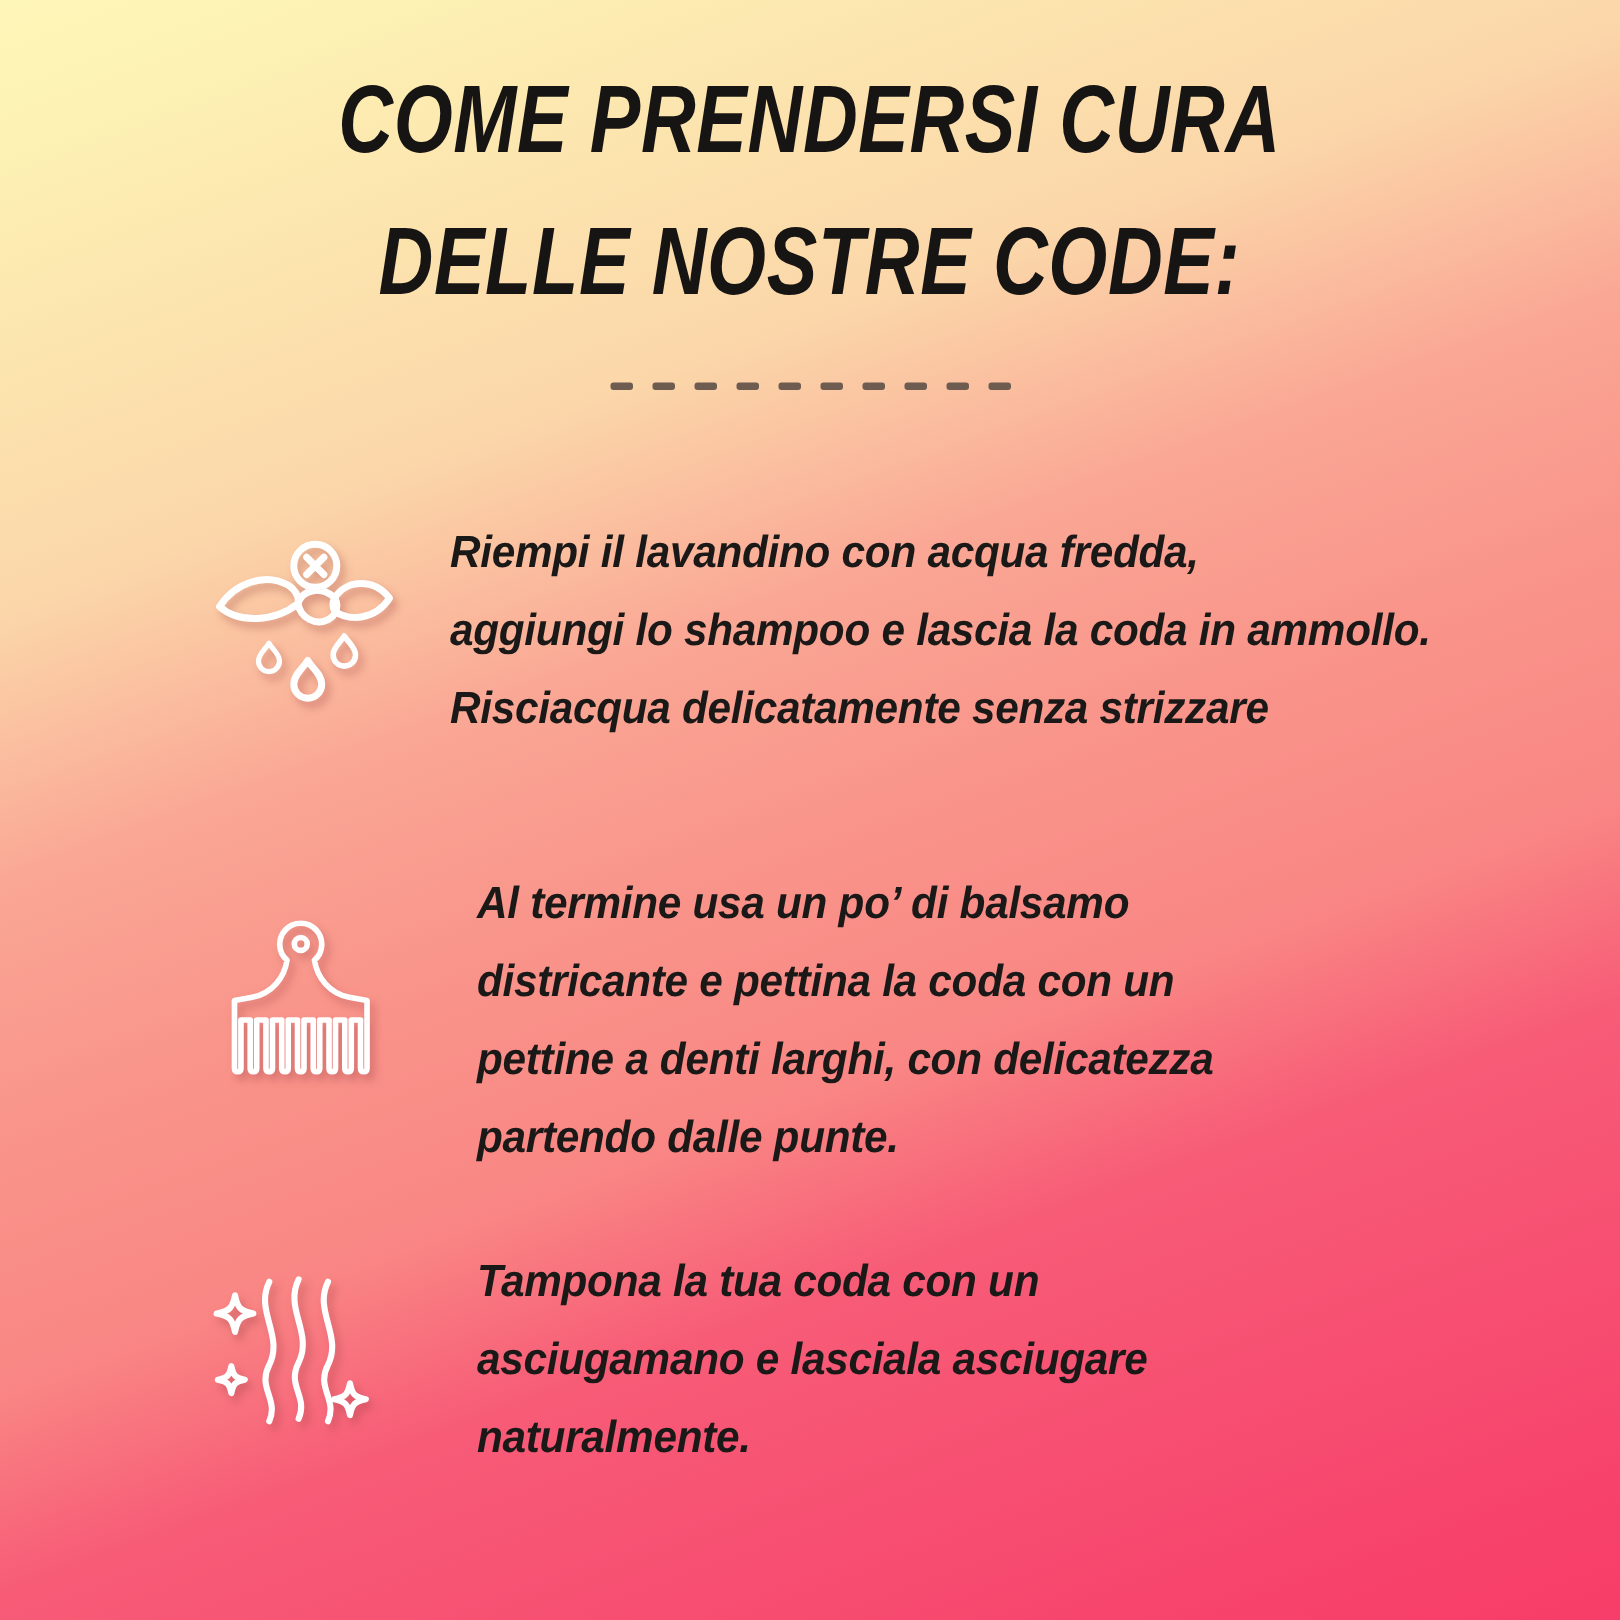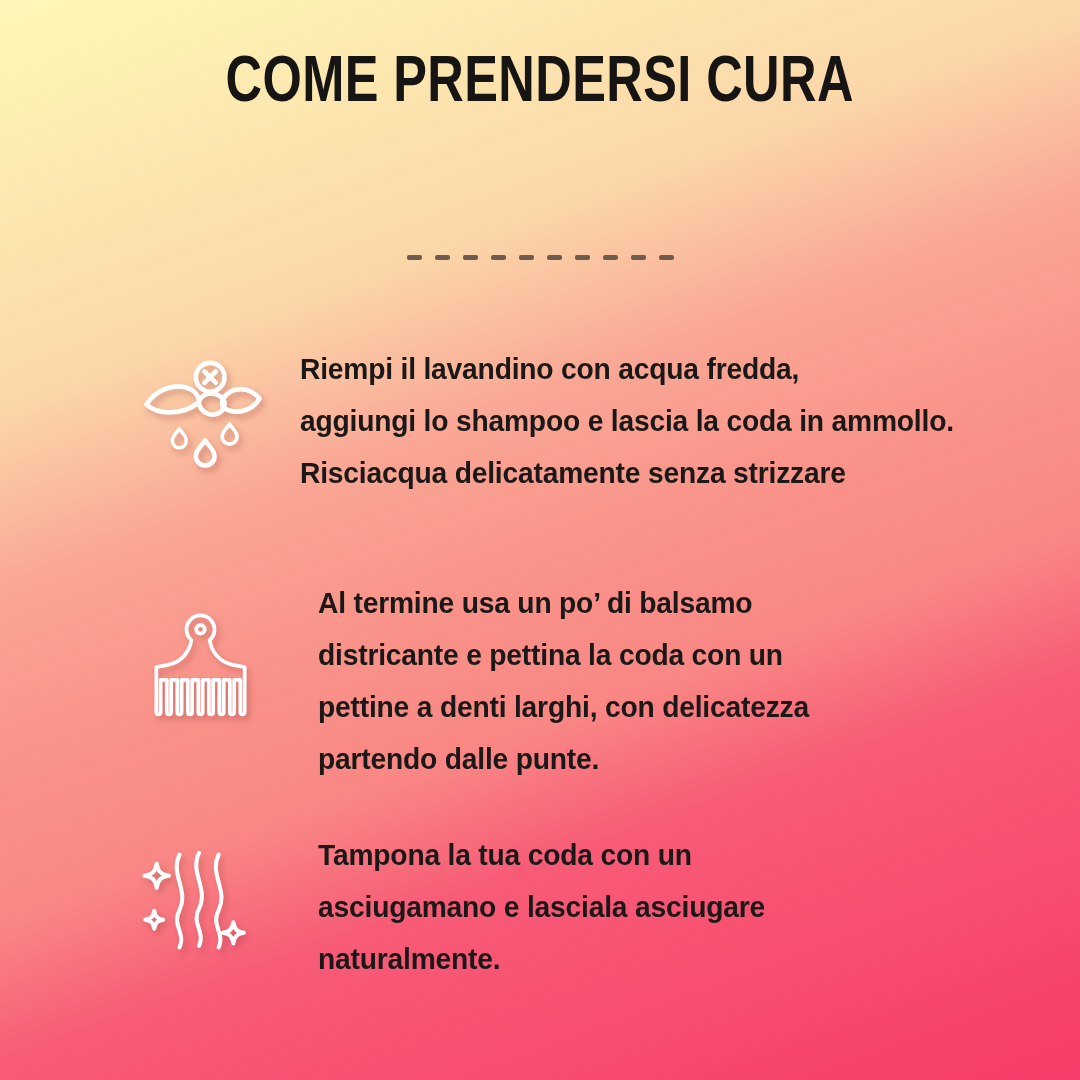--- a/index.html
+++ b/index.html
@@ -11,20 +11,21 @@
       #fef5b8 0%,
       #fdf3b4 5%,
       #fbd6a9 28%,
       #faa795 40%,
       #f9968b 50%,
       #f98684 63%,
       #f75c77 72%,
       #f7416b 95%,
       #f73d69 100%);
     font-family:"Liberation Sans","DejaVu Sans",sans-serif;
+    font-style:italic;
   }
   .title-line{
     position:absolute;left:0;width:100%;
     text-align:center;
     color:#171513;
     font-weight:700;
     font-size:64px;line-height:1;
     white-space:nowrap;
   }
   .title-line > span{
@@ -67,20 +68,23 @@
   .icon-comb{left:152px;top:611px;width:97px;}
   .icon-dry{left:142px;top:848px;width:106px;}
 </style>
 </head>
 <body>
 
 <div class="canvas">
 
   <div class="title-line title-l1">
     <span>COME PRENDERSI CURA</span>
+  </div>
+  <div class="title-line title-l2">
+    <span>DELLE NOSTRE CODE:</span>
   </div>
 
   <div class="divider">
     <span class="dash"></span>
     <span class="dash"></span>
     <span class="dash"></span>
     <span class="dash"></span>
     <span class="dash"></span>
     <span class="dash"></span>
     <span class="dash"></span>

